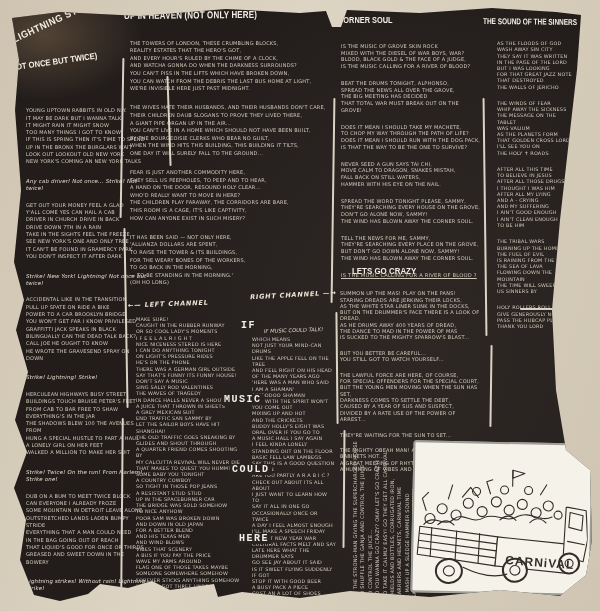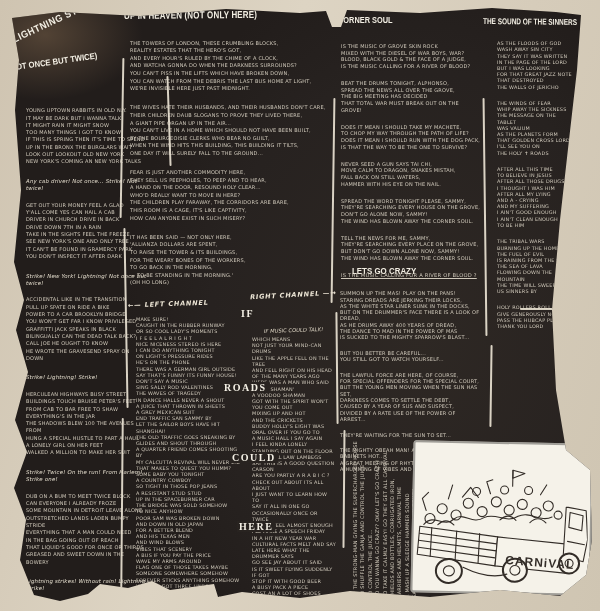--- a/index.html
+++ b/index.html
@@ -22,22 +22,22 @@
       15px 420px,28px 372px,16px 330px,24px 300px,14px 262px,21px 190px,15px 110px,19px 60px);
   }
   .hd{position:absolute;font-family:"Liberation Sans",sans-serif;font-weight:bold;
       color:#f2eee3;white-space:nowrap;transform-origin:left center;}
   .lyr{position:absolute;color:#cfc8ba;font-size:5px;white-space:pre-line;
        letter-spacing:.2px;}
   .chunk{margin:0 0 4px 0;}
   .cur{font-style:italic;color:#e4ddcd;font-size:5.4px;margin:1px 0 2px 0;}
   .vline{position:absolute;width:2px;background:#e9e2d2;border-radius:2px;opacity:.92;}
   .hline{position:absolute;height:2px;background:#e9e2d2;border-radius:2px;opacity:.9;}
-  .bigword{position:absolute;font-family:Liberation Serif, serif;font-weight:bold;
-      font-size:10px;letter-spacing:1.5px;color:#f4f0e5;background:#282320;padding:0 2px;}
+  .bigword{position:absolute;font-family:Liberation Mono, monospace;font-weight:bold;
+      font-size:10px;letter-spacing:1.5px;color:#f4f0e5;background:#282320;padding:0 2px;margin-top:12px;}
   .chan-label{position:absolute;font-style:italic;font-weight:bold;font-size:6.5px;
       letter-spacing:.8px;color:#ece5d5;white-space:nowrap;}
   .subnote{position:absolute;font-style:italic;font-size:5.2px;color:#ddd5c4;white-space:nowrap;}
   .underlined{text-decoration:underline;}
   .rotblock{position:absolute;left:352px;top:598px;width:168px;height:72px;
       transform:rotate(-90deg);transform-origin:0 0;color:#cfc8ba;font-size:5px;
       line-height:7.4px;white-space:pre-line;letter-spacing:.2px;}
   .truck{position:absolute;left:412px;top:442px;width:180px;height:152px;
       background:#f5f2e9;border-radius:3px;transform:rotate(1.2deg);
       box-shadow:0 0 0 2px rgba(0,0,0,.35) inset;}
@@ -241,21 +241,21 @@
 THE TOWERS OF WALL ST
 AND THE TEMPLES OF MONEY
 AND THE HIGH PRIESTS
 OF THE EXPENSE ACCOUNT
 AND I'M
 CAUGHT IN THE WORLD TRYING
 I COME DOWN BY VANDALIA
 THEY WANT THE BEST SHANNON</div>
 
   <div class="bigword" style="left:239px;top:308px;">IF</div>
-  <div class="bigword" style="left:222px;top:382px;">ROADS</div>
+  <div class="bigword" style="left:222px;top:382px;">MUSIC</div>
   <div class="bigword" style="left:230px;top:452px;">COULD</div>
   <div class="bigword" style="left:237px;top:521px;">HERE</div>
 
   <div class="lyr" style="left:341px;top:36px;width:140px;line-height:6.8px;">
     <div class="chunk" style="margin-bottom:3px;">IS THE MUSIC OF GROVE SKIN ROCK
 MIXED WITH THE DIESEL OF WAR BOYS, WAR?
 BLOOD, BLACK GOLD &amp; THE FACE OF A JUDGE,
 IS THE MUSIC CALLING FOR A RIVER OF BLOOD?</div>
     <div class="chunk" style="margin-bottom:3px;">BEAT THE DRUMS TONIGHT, ALPHONSO,
 SPREAD THE NEWS ALL OVER THE GROVE,

